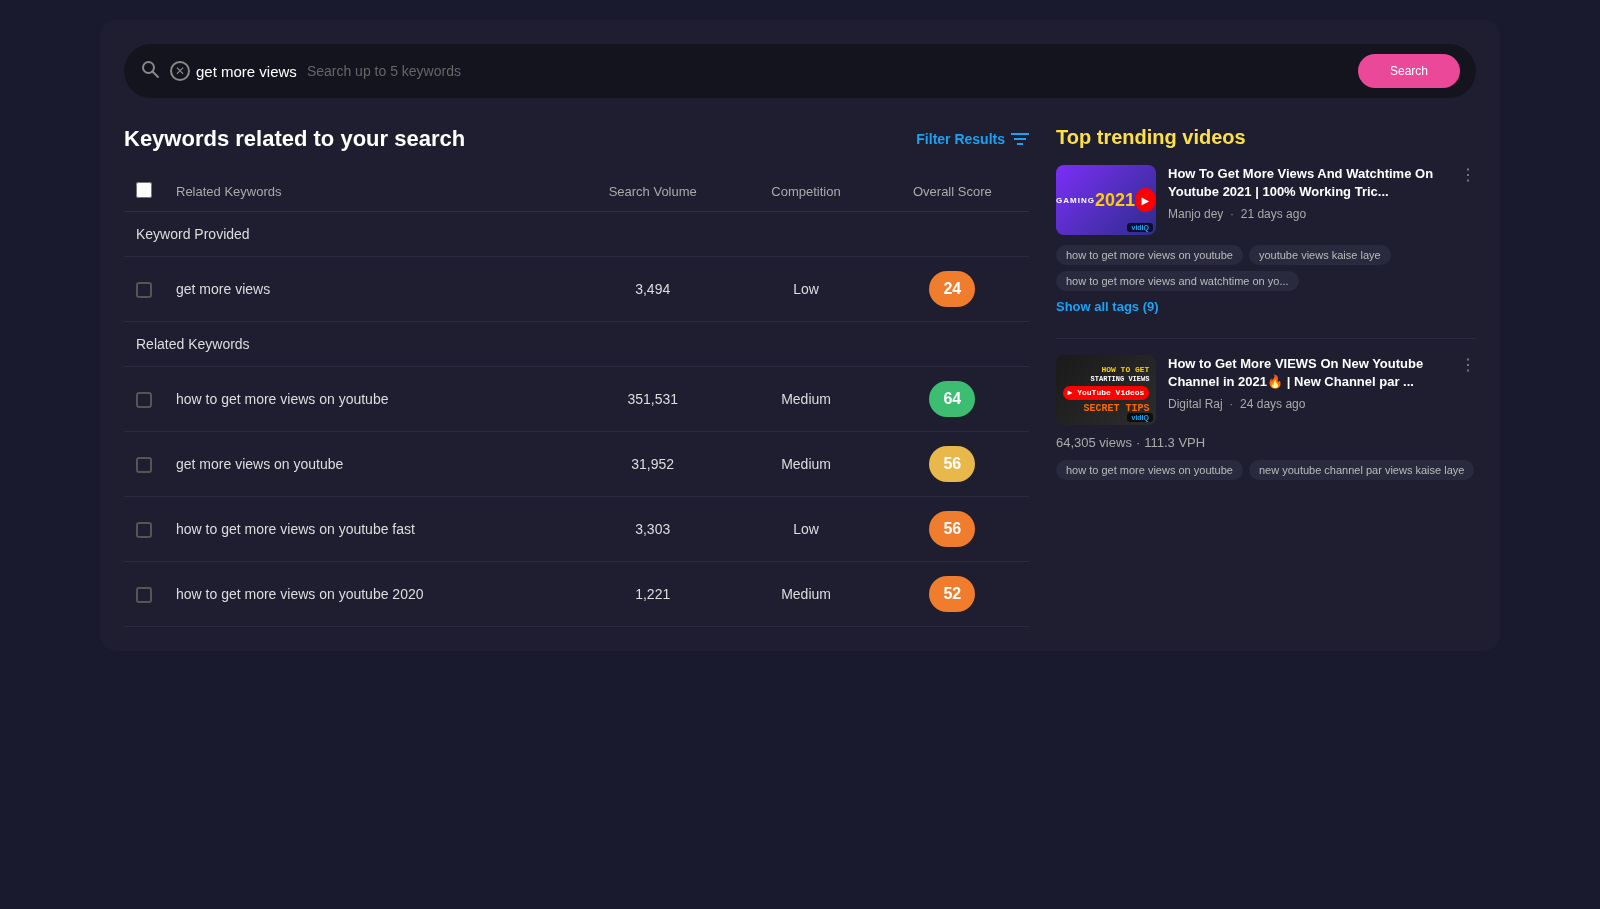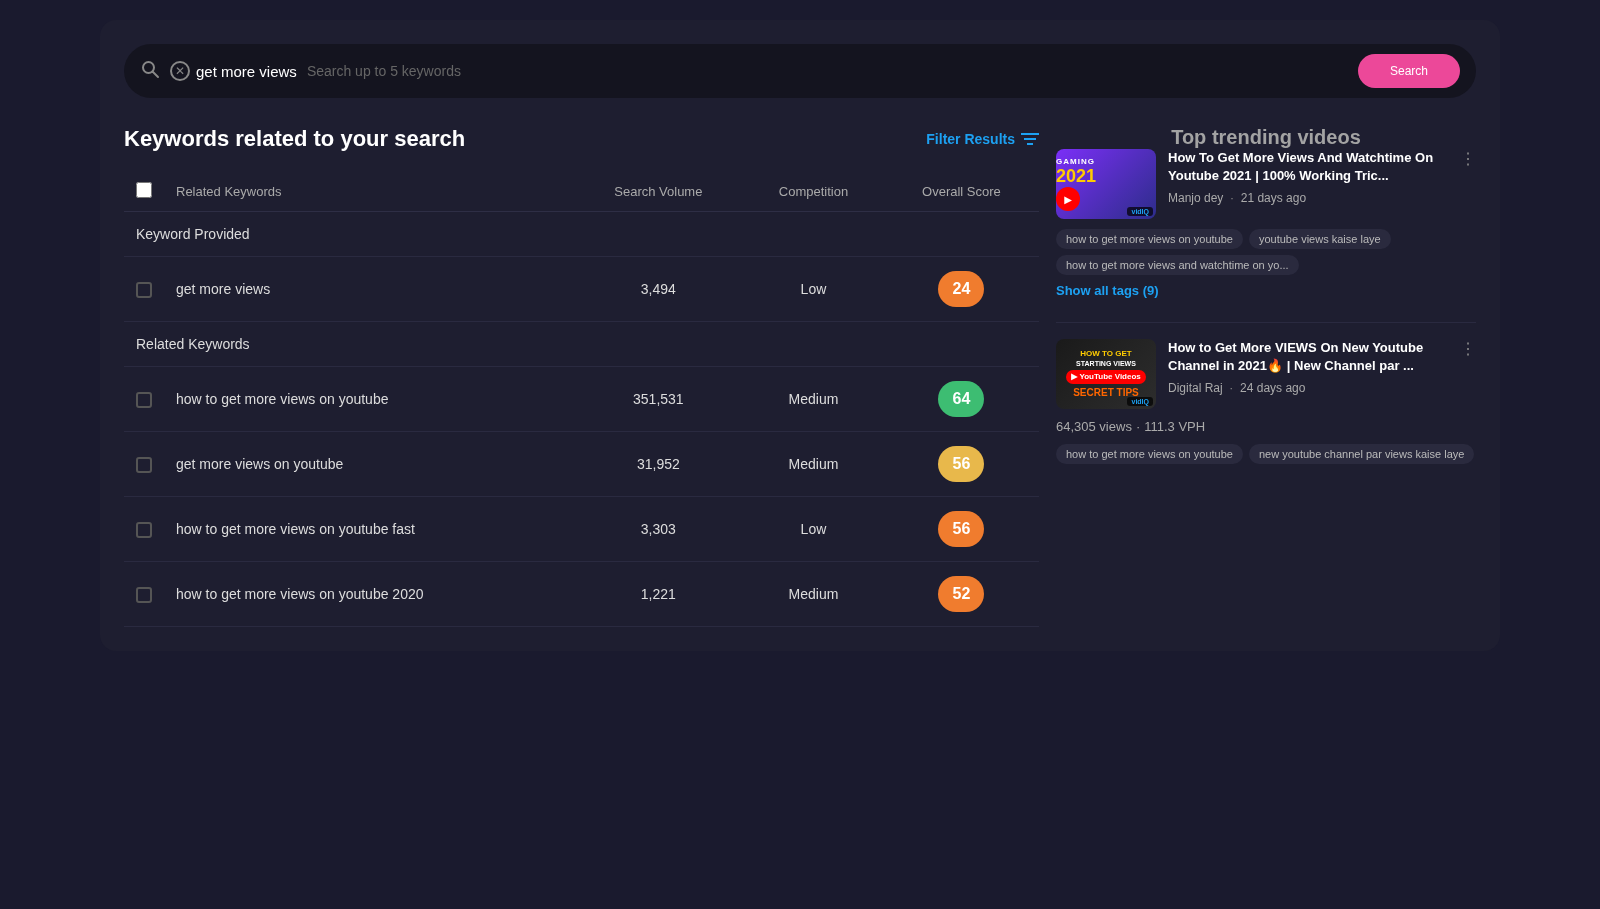--- a/index.html
+++ b/index.html
@@ -68,21 +68,21 @@
       border-radius: 30px;
       padding: 10px 32px;
       font-size: 12px;
       font-weight: 400;
       cursor: pointer;
       flex-shrink: 0;
     }
     
     .main-content {
       display: flex;
-      gap: 17px;
+      gap: 27px;
     }
     .keywords-section {
       flex: 1;
     }
     .section-header {
       display: flex;
       align-items: center;
       justify-content: space-between;
       margin-bottom: 20px;
     }
@@ -157,22 +157,22 @@
     .score-green { background: #3dbd72; }
     .score-yellow { background: #e8b84b; }
     
     .trending-panel {
       width: 420px;
       flex-shrink: 0;
     }
     .trending-title {
       font-size: 20px;
       font-weight: 700;
-      color: #a3a3a3;
-      text-align: center;
+      color: #fde047;
+      margin-bottom: 16px;
     }
     .video-card {
       margin-bottom: 24px;
     }
     .video-top {
       display: flex;
       gap: 12px;
       margin-bottom: 10px;
     }
     .video-thumb {
@@ -181,23 +181,23 @@
       border-radius: 8px;
       flex-shrink: 0;
       overflow: hidden;
       position: relative;
     }
     .thumb-gaming {
       background: linear-gradient(135deg, #7b2ff7, #2d2d8a);
       width: 100%;
       height: 100%;
       display: flex;
-      align-items: flex-start;
-      justify-content: center;
-      flex-direction: column;
+      align-items: center;
+      justify-content: center;
+      flex-direction: row;
     }
     .play-btn {
       width: 24px;
       height: 24px;
       background: #ff0000;
       border-radius: 50%;
       display: flex;
       align-items: center;
       justify-content: center;
       color: #fff;
@@ -221,22 +221,23 @@
       display: flex;
       align-items: center;
       justify-content: center;
       position: relative;
       padding: 4px;
     }
     .thumb-howtget .thumb-inner {
       font-size: 7px;
       color: #ffcc00;
       font-weight: 700;
-      text-align: center;
+      text-align: right;
       line-height: 1.3;
+      font-family: Liberation Mono, monospace;
     }
     .thumb-howtget .yt-icon {
       background: #ff0000;
       padding: 2px 5px;
       border-radius: 7px;
       color: #fff;
       font-size: 8px;
       margin-top: 2px;
       display: block;
     }

